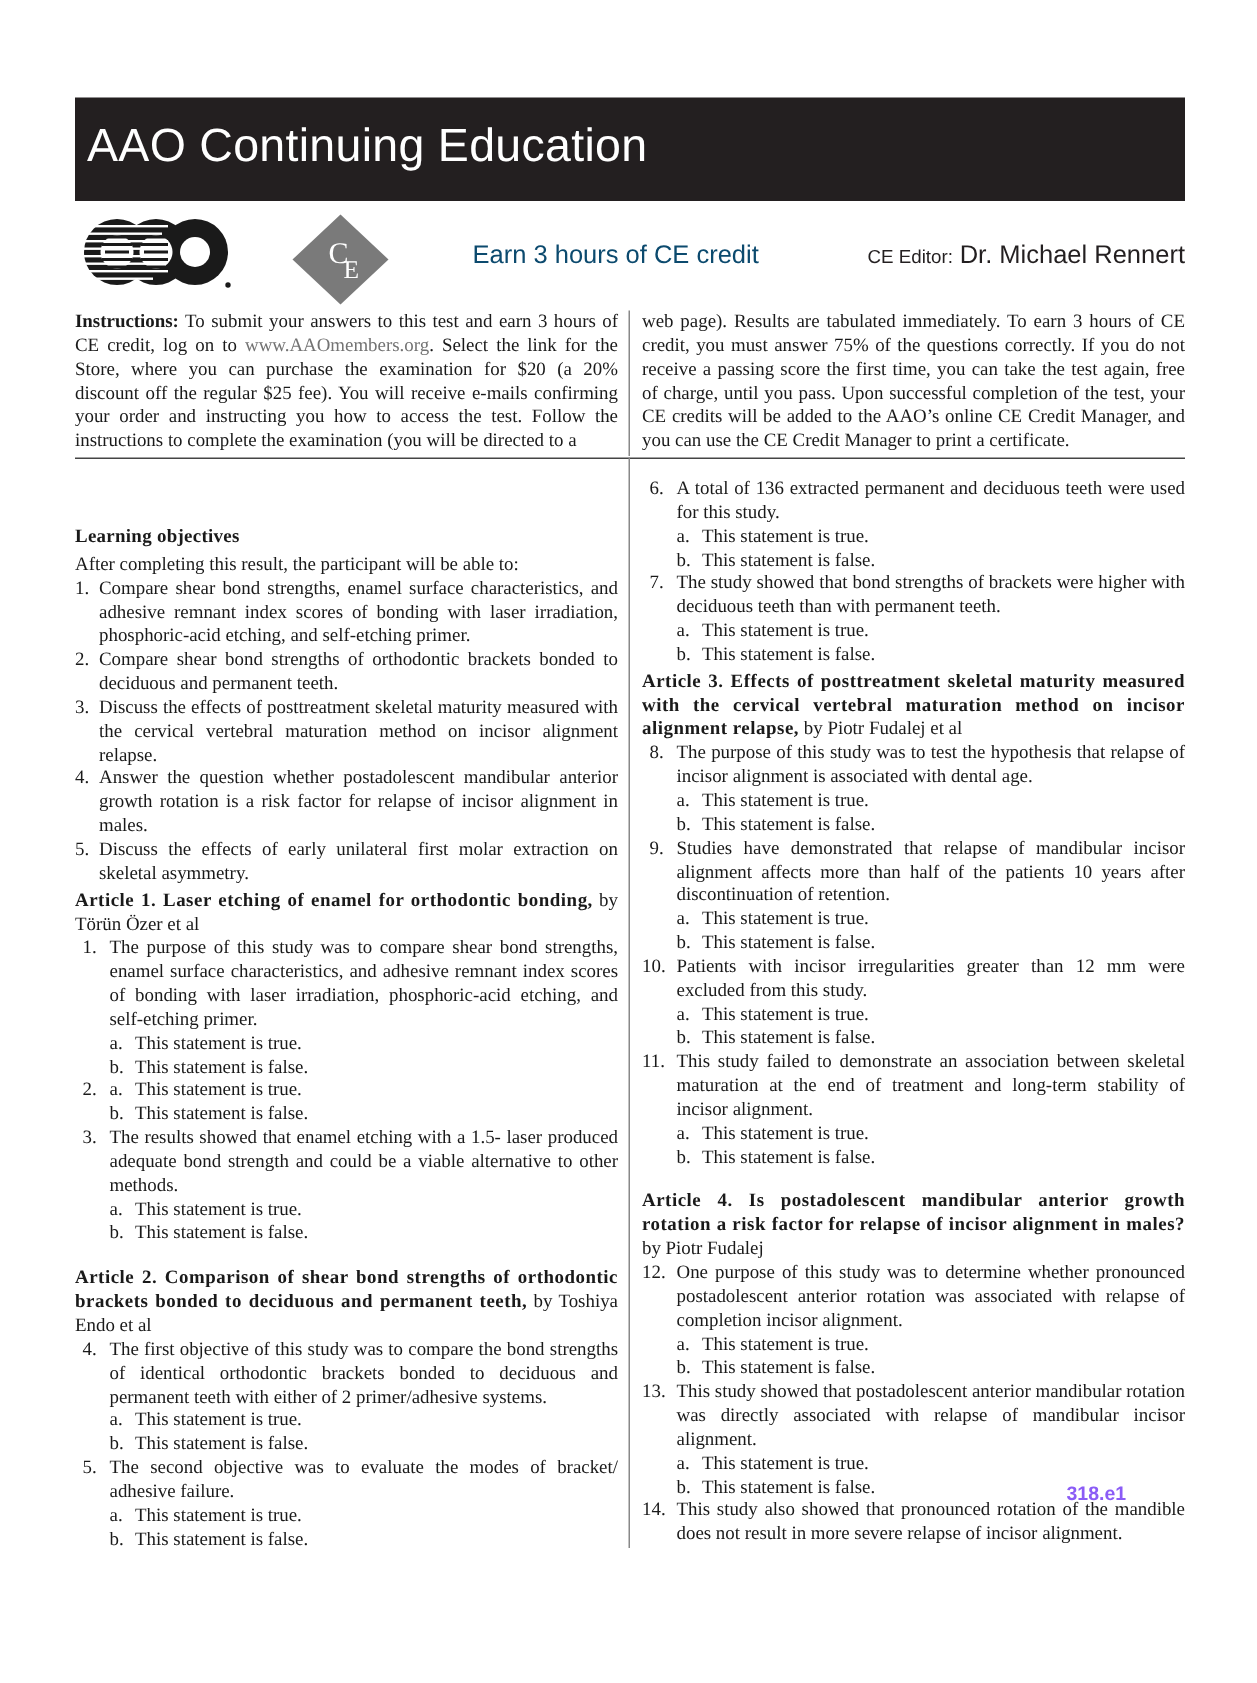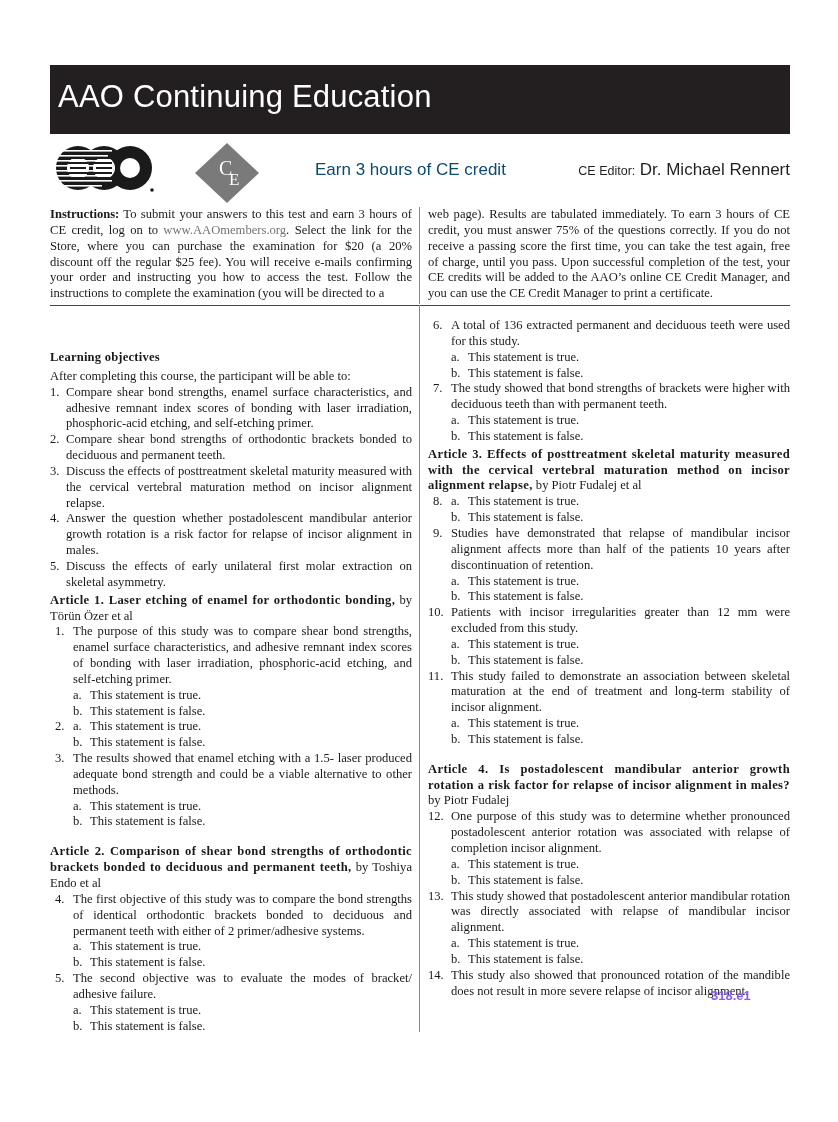--- a/index.html
+++ b/index.html
@@ -136,21 +136,21 @@
 <div class="col instr-right">
   <p class="para">web page). Results are tabulated immediately. To earn 3 hours of CE credit, you must answer 75% of the questions correctly. If you do not receive a passing score the first time, you can take the test again, free of charge, until you pass. Upon successful completion of the test, your CE credits will be added to the AAO’s online CE Credit Manager, and you can use the CE Credit Manager to print a certificate.</p>
 </div>
 
 <div class="vline vline-top"></div>
 <div class="hline"></div>
 <div class="vline vline-main"></div>
 
 <div class="col col-left">
   <div class="heading" style="letter-spacing:0.2px;">Learning objectives</div>
-  <div style="text-align:left;">After completing this course, the participant will be able to:</div>
+  <div style="text-align:left;">After completing this result, the participant will be able to:</div>
   <div>
     <div class="item"><span class="n">1.</span><span>Compare shear bond strengths, enamel surface characteristics, and adhesive remnant index scores of bonding with laser irradiation, phosphoric-acid etching, and self-etching primer.</span></div>
     <div class="item"><span class="n">2.</span><span>Compare shear bond strengths of orthodontic brackets bonded to deciduous and permanent teeth.</span></div>
     <div class="item"><span class="n">3.</span><span>Discuss the effects of posttreatment skeletal maturity measured with the cervical vertebral maturation method on incisor alignment relapse.</span></div>
     <div class="item"><span class="n">4.</span><span>Answer the question whether postadolescent mandibular anterior growth rotation is a risk factor for relapse of incisor alignment in males.</span></div>
     <div class="item"><span class="n">5.</span><span>Discuss the effects of early unilateral first molar extraction on skeletal asymmetry.</span></div>
   </div>
 
   <div style="margin-top:2px;">
     <b class="hd">Article 1. Laser etching of enamel for orthodontic bonding,</b><span> by Törün Özer et al</span>
@@ -182,21 +182,21 @@
   <div class="q"><span class="n">6.</span><span>A total of 136 extracted permanent and deciduous teeth were used for this study.</span></div>
   <div class="opt"><span class="l">a.</span><span>This statement is true.</span></div>
   <div class="opt"><span class="l">b.</span><span>This statement is false.</span></div>
   <div class="q"><span class="n">7.</span><span>The study showed that bond strengths of brackets were higher with deciduous teeth than with permanent teeth.</span></div>
   <div class="opt"><span class="l">a.</span><span>This statement is true.</span></div>
   <div class="opt"><span class="l">b.</span><span>This statement is false.</span></div>
 
   <div style="margin-top:2px;">
     <b class="hd">Article 3. Effects of posttreatment skeletal maturity measured with the cervical vertebral maturation method on incisor alignment relapse,</b><span> by Piotr Fudalej et al</span>
   </div>
-  <div class="q"><span class="n">8.</span></div>
+  <div class="q"><span class="n">8.</span><span>The purpose of this study was to test the hypothesis that relapse of incisor alignment is associated with dental age.</span></div>
   <div class="opt"><span class="l">a.</span><span>This statement is true.</span></div>
   <div class="opt"><span class="l">b.</span><span>This statement is false.</span></div>
   <div class="q"><span class="n">9.</span><span>Studies have demonstrated that relapse of mandibular incisor alignment affects more than half of the patients 10 years after discontinuation of retention.</span></div>
   <div class="opt"><span class="l">a.</span><span>This statement is true.</span></div>
   <div class="opt"><span class="l">b.</span><span>This statement is false.</span></div>
   <div class="q two"><span class="n">10.</span><span>Patients with incisor irregularities greater than 12 mm were excluded from this study.</span></div>
   <div class="opt"><span class="l">a.</span><span>This statement is true.</span></div>
   <div class="opt"><span class="l">b.</span><span>This statement is false.</span></div>
   <div class="q two"><span class="n">11.</span><span>This study failed to demonstrate an association between skeletal maturation at the end of treatment and long-term stability of incisor alignment.</span></div>
   <div class="opt"><span class="l">a.</span><span>This statement is true.</span></div>

